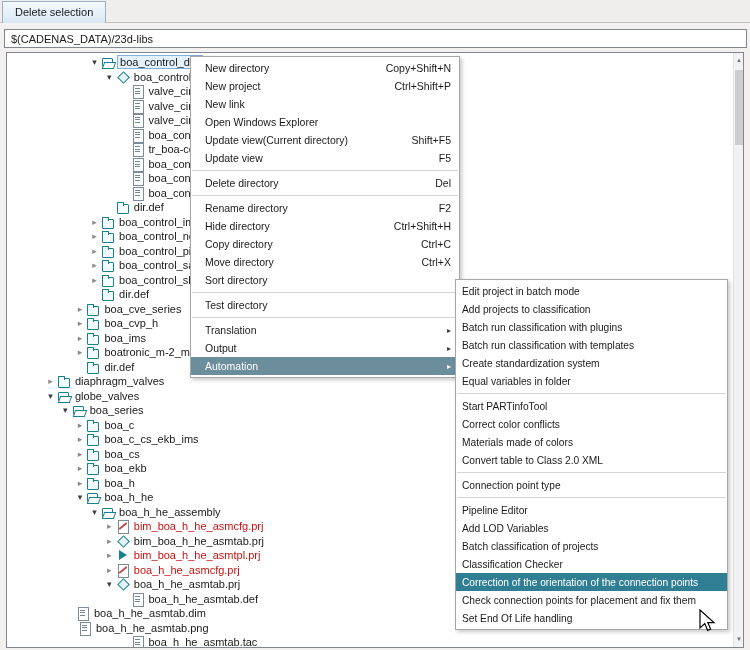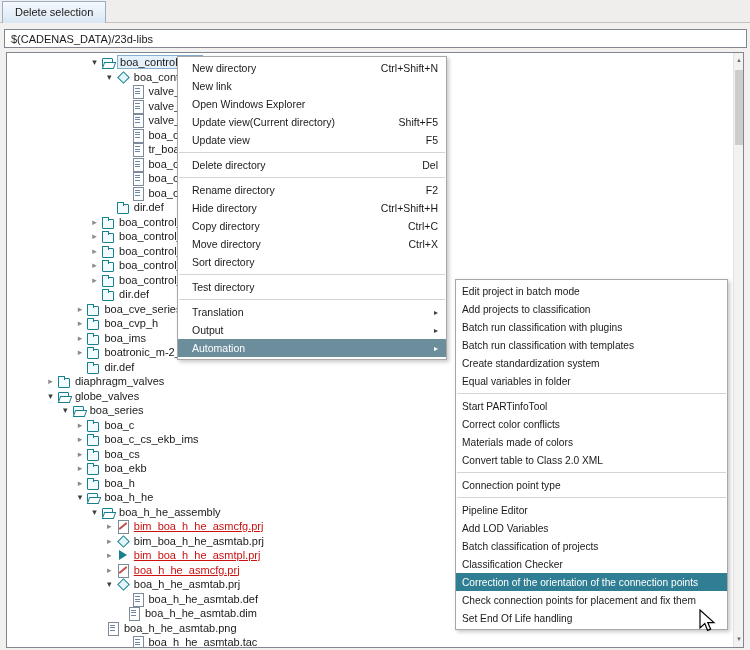--- a/index.html
+++ b/index.html
@@ -19,21 +19,21 @@
   
   .tree-panel { position:absolute; left:6px; top:52px; width:738px; height:596px; background:#fff;
                 border:1px solid #82868e; overflow:hidden; z-index:1; }
   .tree-rows { padding-top:2px; }
   .tree-row { height:14.5px; display:flex; align-items:center; white-space:nowrap; font-size:11px; color:#1a1a1a; }
   .tw { width:13px; flex:none; text-align:center; font-size:9px; line-height:14.5px; }
   .tw.open { color:#3c3c3c; }
   .tw.closed { color:#8a8a8a; }
   .ticon { width:13px; height:12px; flex:none; position:relative; margin-right:3px; }
   .tlabel { padding:0 2px; }
-  .tlabel.red { color:var(--red);text-decoration:underline; }
+  .tlabel.red { color:var(--red); }
   .tlabel.selected { background:var(--selfill); border:1px solid var(--selborder); margin:-1px 0; }
 
   
   .ic-folder::before { content:''; position:absolute; left:1px; top:3px; width:10px; height:8px;
       border:1px solid var(--teal); background:#f2fbfd; border-radius:1px; }
   .ic-folder::after { content:''; position:absolute; left:1px; top:1px; width:5px; height:3px;
       border:1px solid var(--teal); border-bottom:none; background:#f2fbfd; border-radius:1px 1px 0 0; }
   .ic-folder-open::before { content:''; position:absolute; left:1px; top:2px; width:9px; height:9px;
       border:1px solid var(--teal); background:#f2fbfd; border-radius:1px; }
   .ic-folder-open::after { content:''; position:absolute; left:2px; top:6px; width:10px; height:5px;
@@ -54,21 +54,21 @@
   
   .vscroll { position:absolute; right:0; top:0; width:10px; height:100%; background:#f2f2f2; border-left:1px solid #e2e2e2; }
   .sb-btn { position:absolute; left:0; width:10px; height:15px; font-size:6px; color:#6f6f6f; text-align:center; line-height:15px; background:#f2f2f2; }
   .sb-btn.up { top:0; }
   .sb-btn.down { bottom:0; }
   .sb-thumb { position:absolute; left:1px; top:17px; width:8px; height:75px; background:#cdcdcd; }
 
   
   .menu { position:absolute; background:#fff; border:1px solid #a7a7a7; box-shadow:2px 2px 4px rgba(0,0,0,.22);
           padding:2px 0; white-space:nowrap; }
-  .menu1 { left:177px; top:56px; width:270px; z-index:10; font-size:10.5px; }
+  .menu1 { left:190px; top:56px; width:270px; z-index:10; font-size:10.5px; }
   .menu2 { left:455px; top:279px; width:273px; z-index:11; font-size:10.2px; }
   .mi { height:18px; display:flex; align-items:center; color:#1a1a1a; }
   .menu1 .mi { padding:0 8px 0 14px; }
   .menu2 .mi { padding:0 8px 0 6px; }
   .mlbl { margin-right:18px; }
   .msc { margin-left:auto; }
   .msub { margin-left:auto; font-size:8px; color:#3c3c3c; }
   .menu1 .mi.hl { background:var(--hl1); }
   .menu2 .mi.hl { background:var(--hl2);text-align:right; }
   .mi.hl, .mi.hl .msub, .mi.hl .msc { color:#ffffff; }
@@ -274,47 +274,51 @@
         <div class="tree-row" style="padding-left: 95.8px;">
           <span class="tw open">▾</span>
           <span class="ticon ic-asm"></span>
           <span class="tlabel">boa_h_he_asmtab.prj</span>
         </div>
         <div class="tree-row" style="padding-left: 110.5px;">
           <span class="tw "></span>
           <span class="ticon ic-doc"></span>
           <span class="tlabel">boa_h_he_asmtab.def</span>
         </div>
-        <div class="tree-row" style="padding-left: 107px;">
+        <div class="tree-row" style="padding-left: 56px;">
           <span class="tw "></span>
           <span class="ticon ic-doc"></span>
           <span class="tlabel">boa_h_he_asmtab.dim</span>
         </div>
-        <div class="tree-row" style="padding-left: 86px;">
+        <div class="tree-row" style="padding-left: 58px;">
           <span class="tw "></span>
           <span class="ticon ic-doc"></span>
           <span class="tlabel">boa_h_he_asmtab.png</span>
         </div>
         <div class="tree-row" style="padding-left: 110.5px;">
           <span class="tw "></span>
           <span class="ticon ic-doc"></span>
           <span class="tlabel">boa_h_he_asmtab.tac</span>
         </div>
       </div>
     <div class="vscroll">
       <div class="sb-btn up">▲</div>
       <div class="sb-thumb"></div>
       <div class="sb-btn down">▼</div>
     </div>
   </div>
 
   <div class="menu menu1" id="menu1">
       <div class="mi">
         <span class="mlbl">New directory</span>
-        <span class="msc">Ctrl+Shift+N</span>
+        <span class="msc">Copy+Shift+N</span>
+      </div>
+      <div class="mi">
+        <span class="mlbl">New project</span>
+        <span class="msc">Ctrl+Shift+P</span>
       </div>
       <div class="mi">
         <span class="mlbl">New link</span>
       </div>
       <div class="mi">
         <span class="mlbl">Open Windows Explorer</span>
       </div>
       <div class="mi">
         <span class="mlbl">Update view(Current directory)</span>
         <span class="msc">Shift+F5</span>

